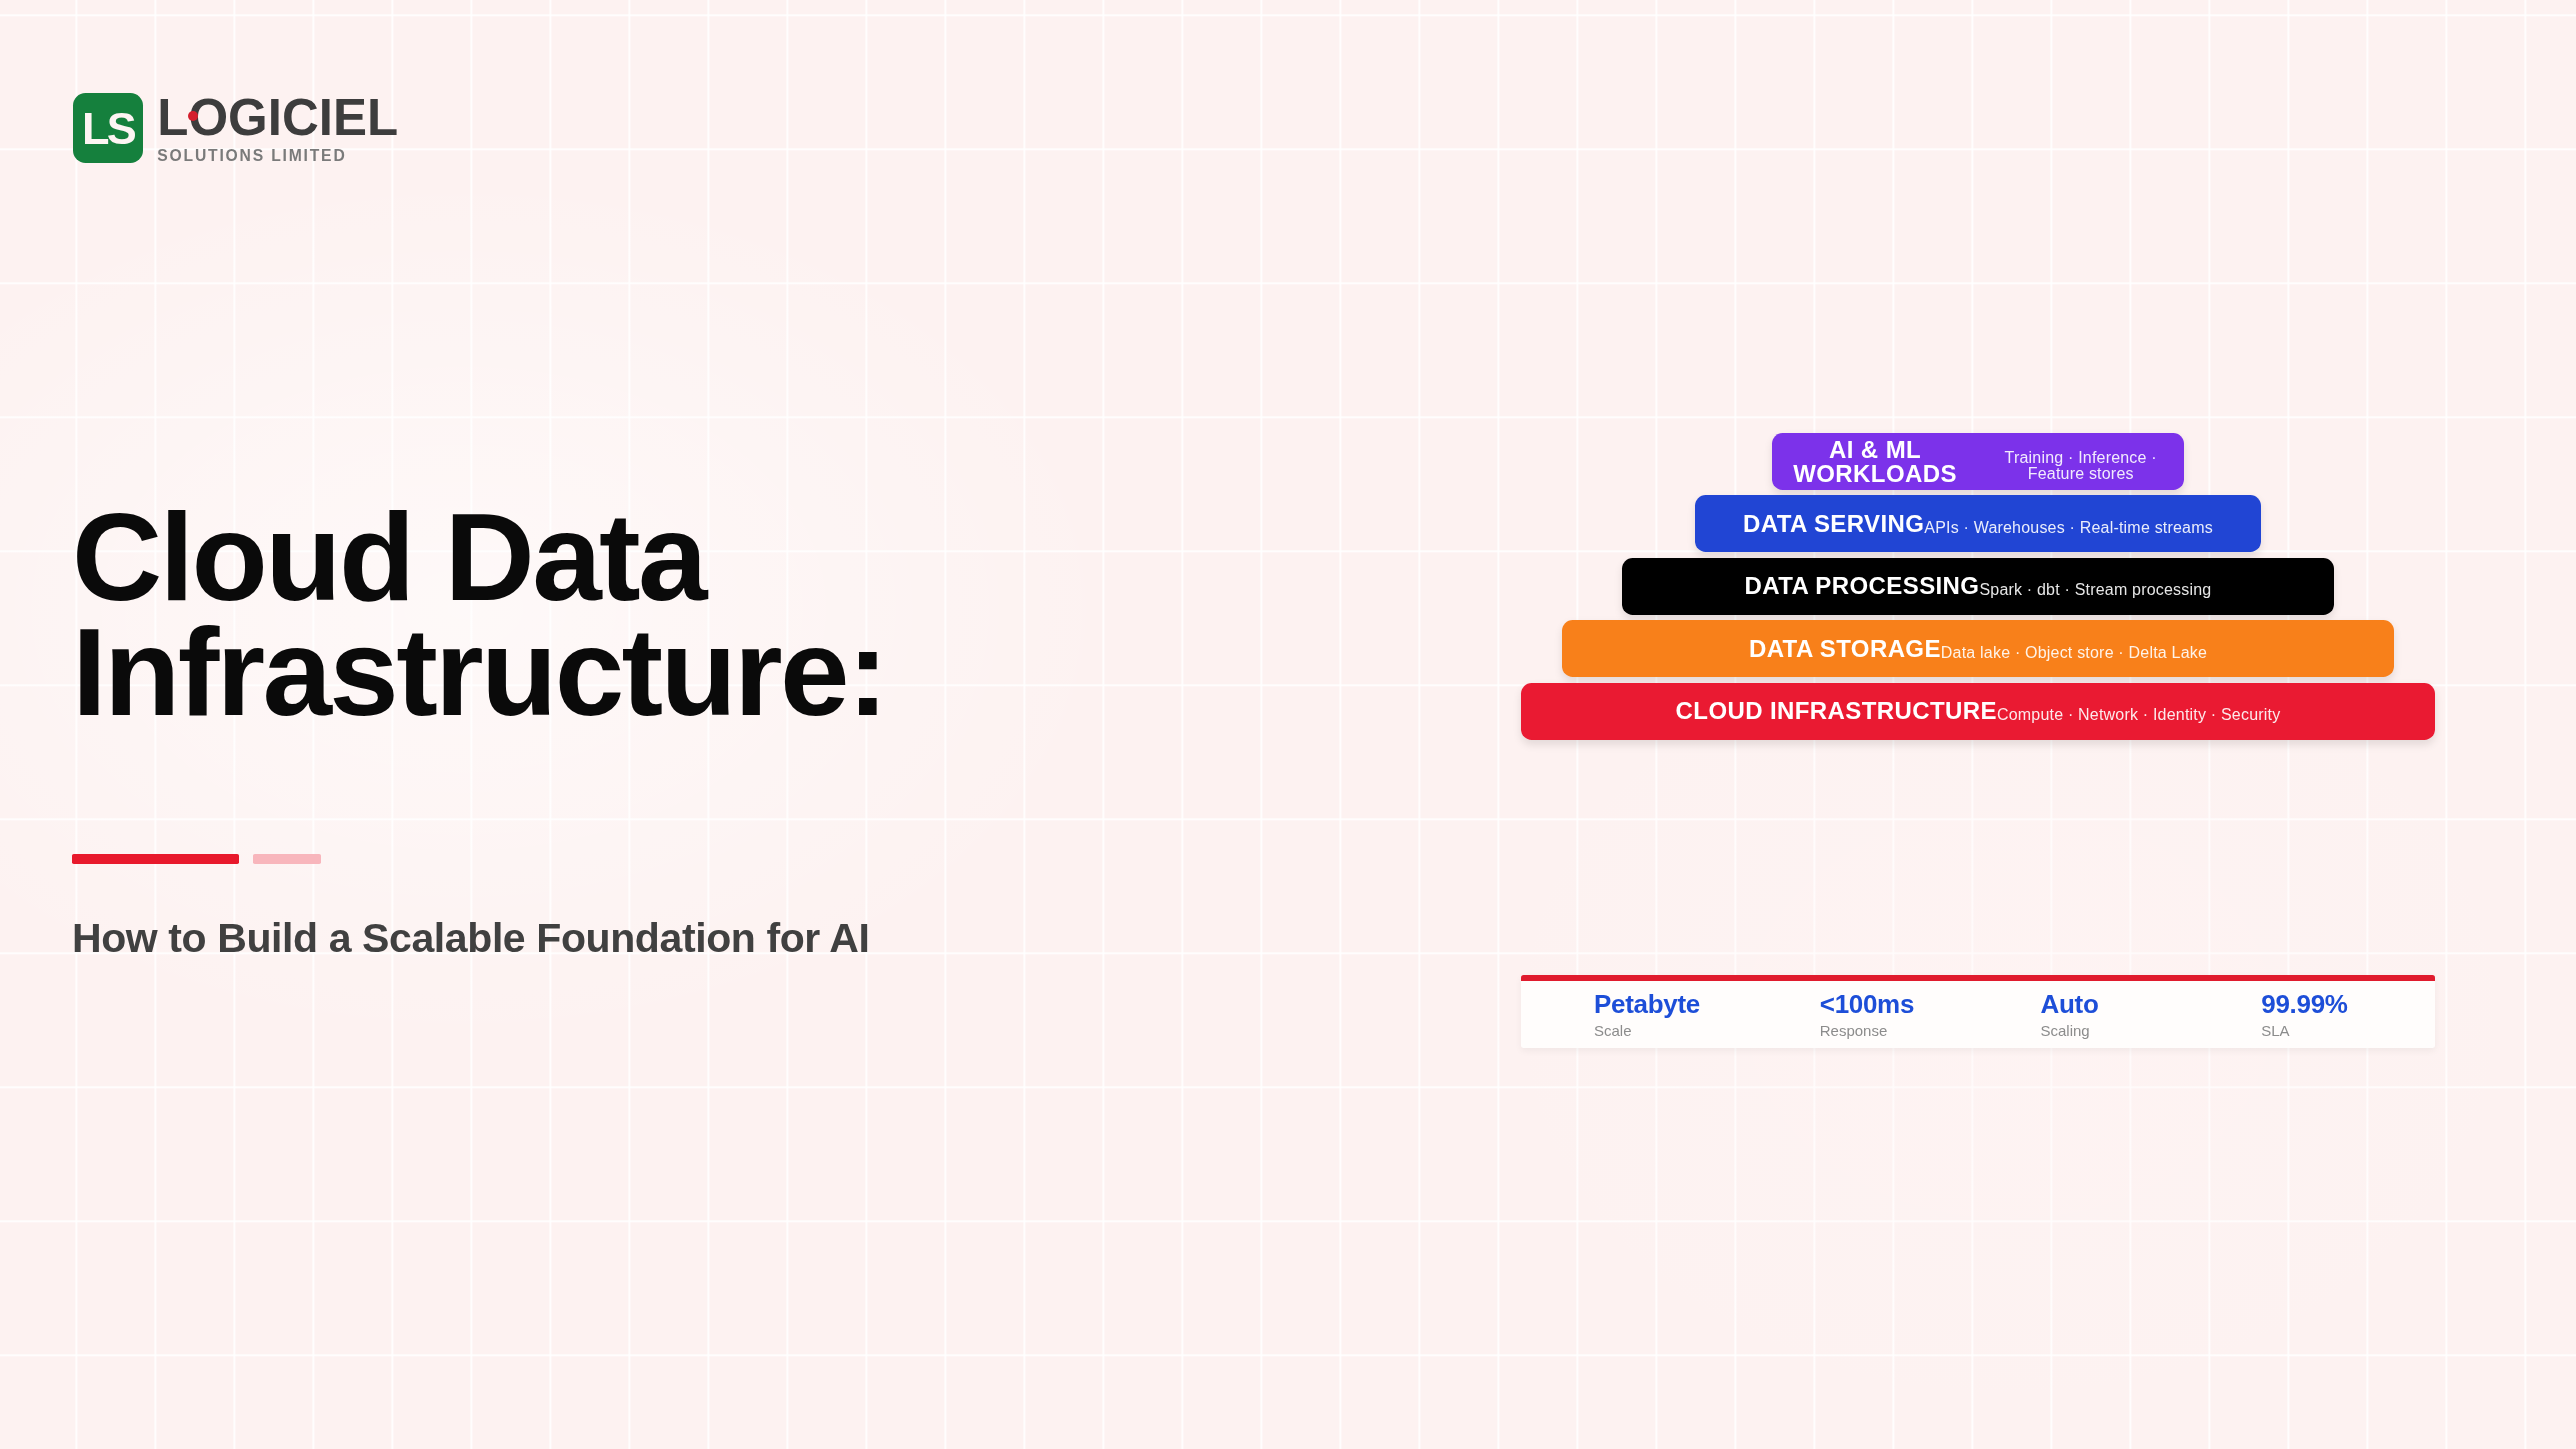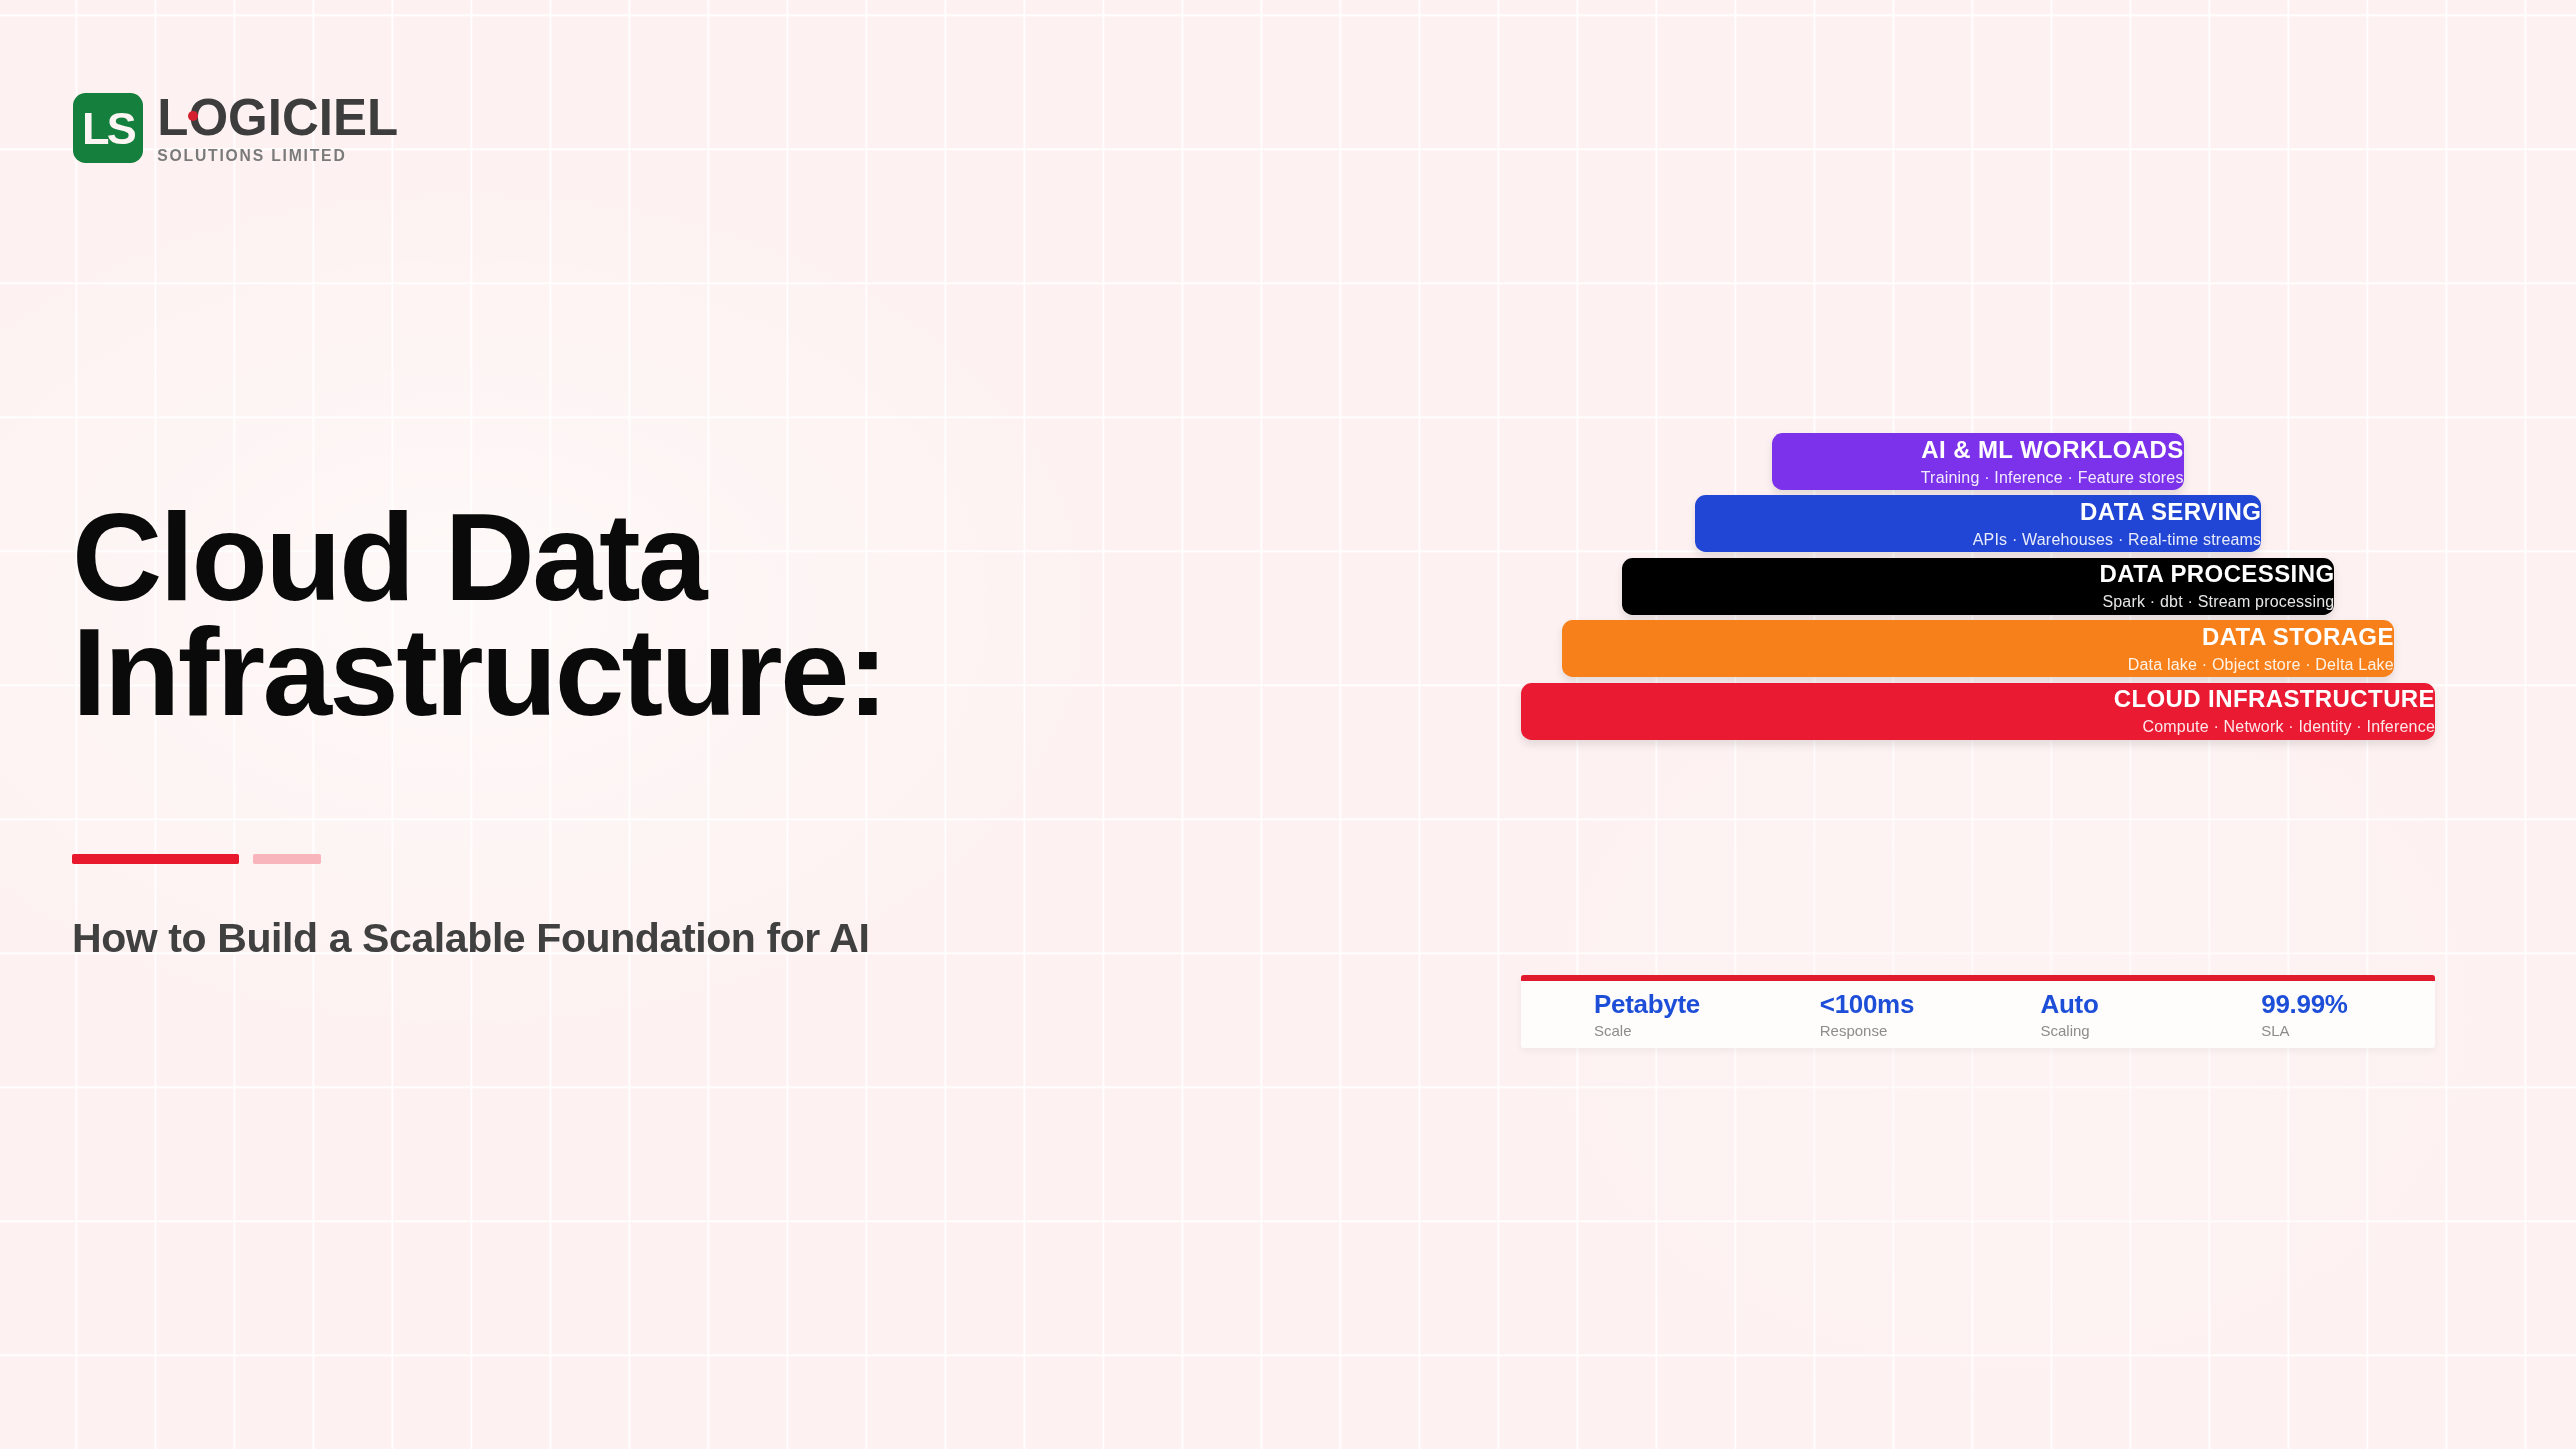--- a/index.html
+++ b/index.html
@@ -135,22 +135,22 @@
     width: 914px;
   }
   .layer {
     position: relative;
     margin: 0 auto 5.4px auto;
     border-radius: 10.7px;
     color: #ffffff;
     text-align: center;
     box-shadow: 0 4.5px 9px rgba(0,0,0,0.10);
     display: flex;
-    flex-direction: column;
-    align-items: flex-end;
+    flex-direction: row;
+    align-items: center;
     justify-content: center;
   }
   .layer-title {
     font-size: 24px;
     font-weight: bold;
     letter-spacing: 0.4px;
     line-height: 1;
     font-family: "Liberation Sans", sans-serif;
     text-transform: uppercase;
   }
@@ -247,21 +247,21 @@
       <div class="layer" style="width: 78%; height: 57px; background: #000000;">
         <div class="layer-title">DATA PROCESSING</div>
         <div class="layer-sub">Spark · dbt · Stream processing</div>
       </div>
       <div class="layer" style="width: 91%; height: 57px; background: rgb(248, 128, 26);">
         <div class="layer-title">DATA STORAGE</div>
         <div class="layer-sub">Data lake · Object store · Delta Lake</div>
       </div>
       <div class="layer" style="width: 100%; height: 57px; background: rgb(234, 26, 50);">
         <div class="layer-title">CLOUD INFRASTRUCTURE</div>
-        <div class="layer-sub">Compute · Network · Identity · Inference</div>
+        <div class="layer-sub">Compute · Network · Identity · Security</div>
       </div>
     </div>
 
   <div class="stats-card">
       <div class="stat">
         <div class="stat-value">Petabyte</div>
         <div class="stat-label">Scale</div>
       </div>
       <div class="stat">
         <div class="stat-value">&lt;100ms</div>

